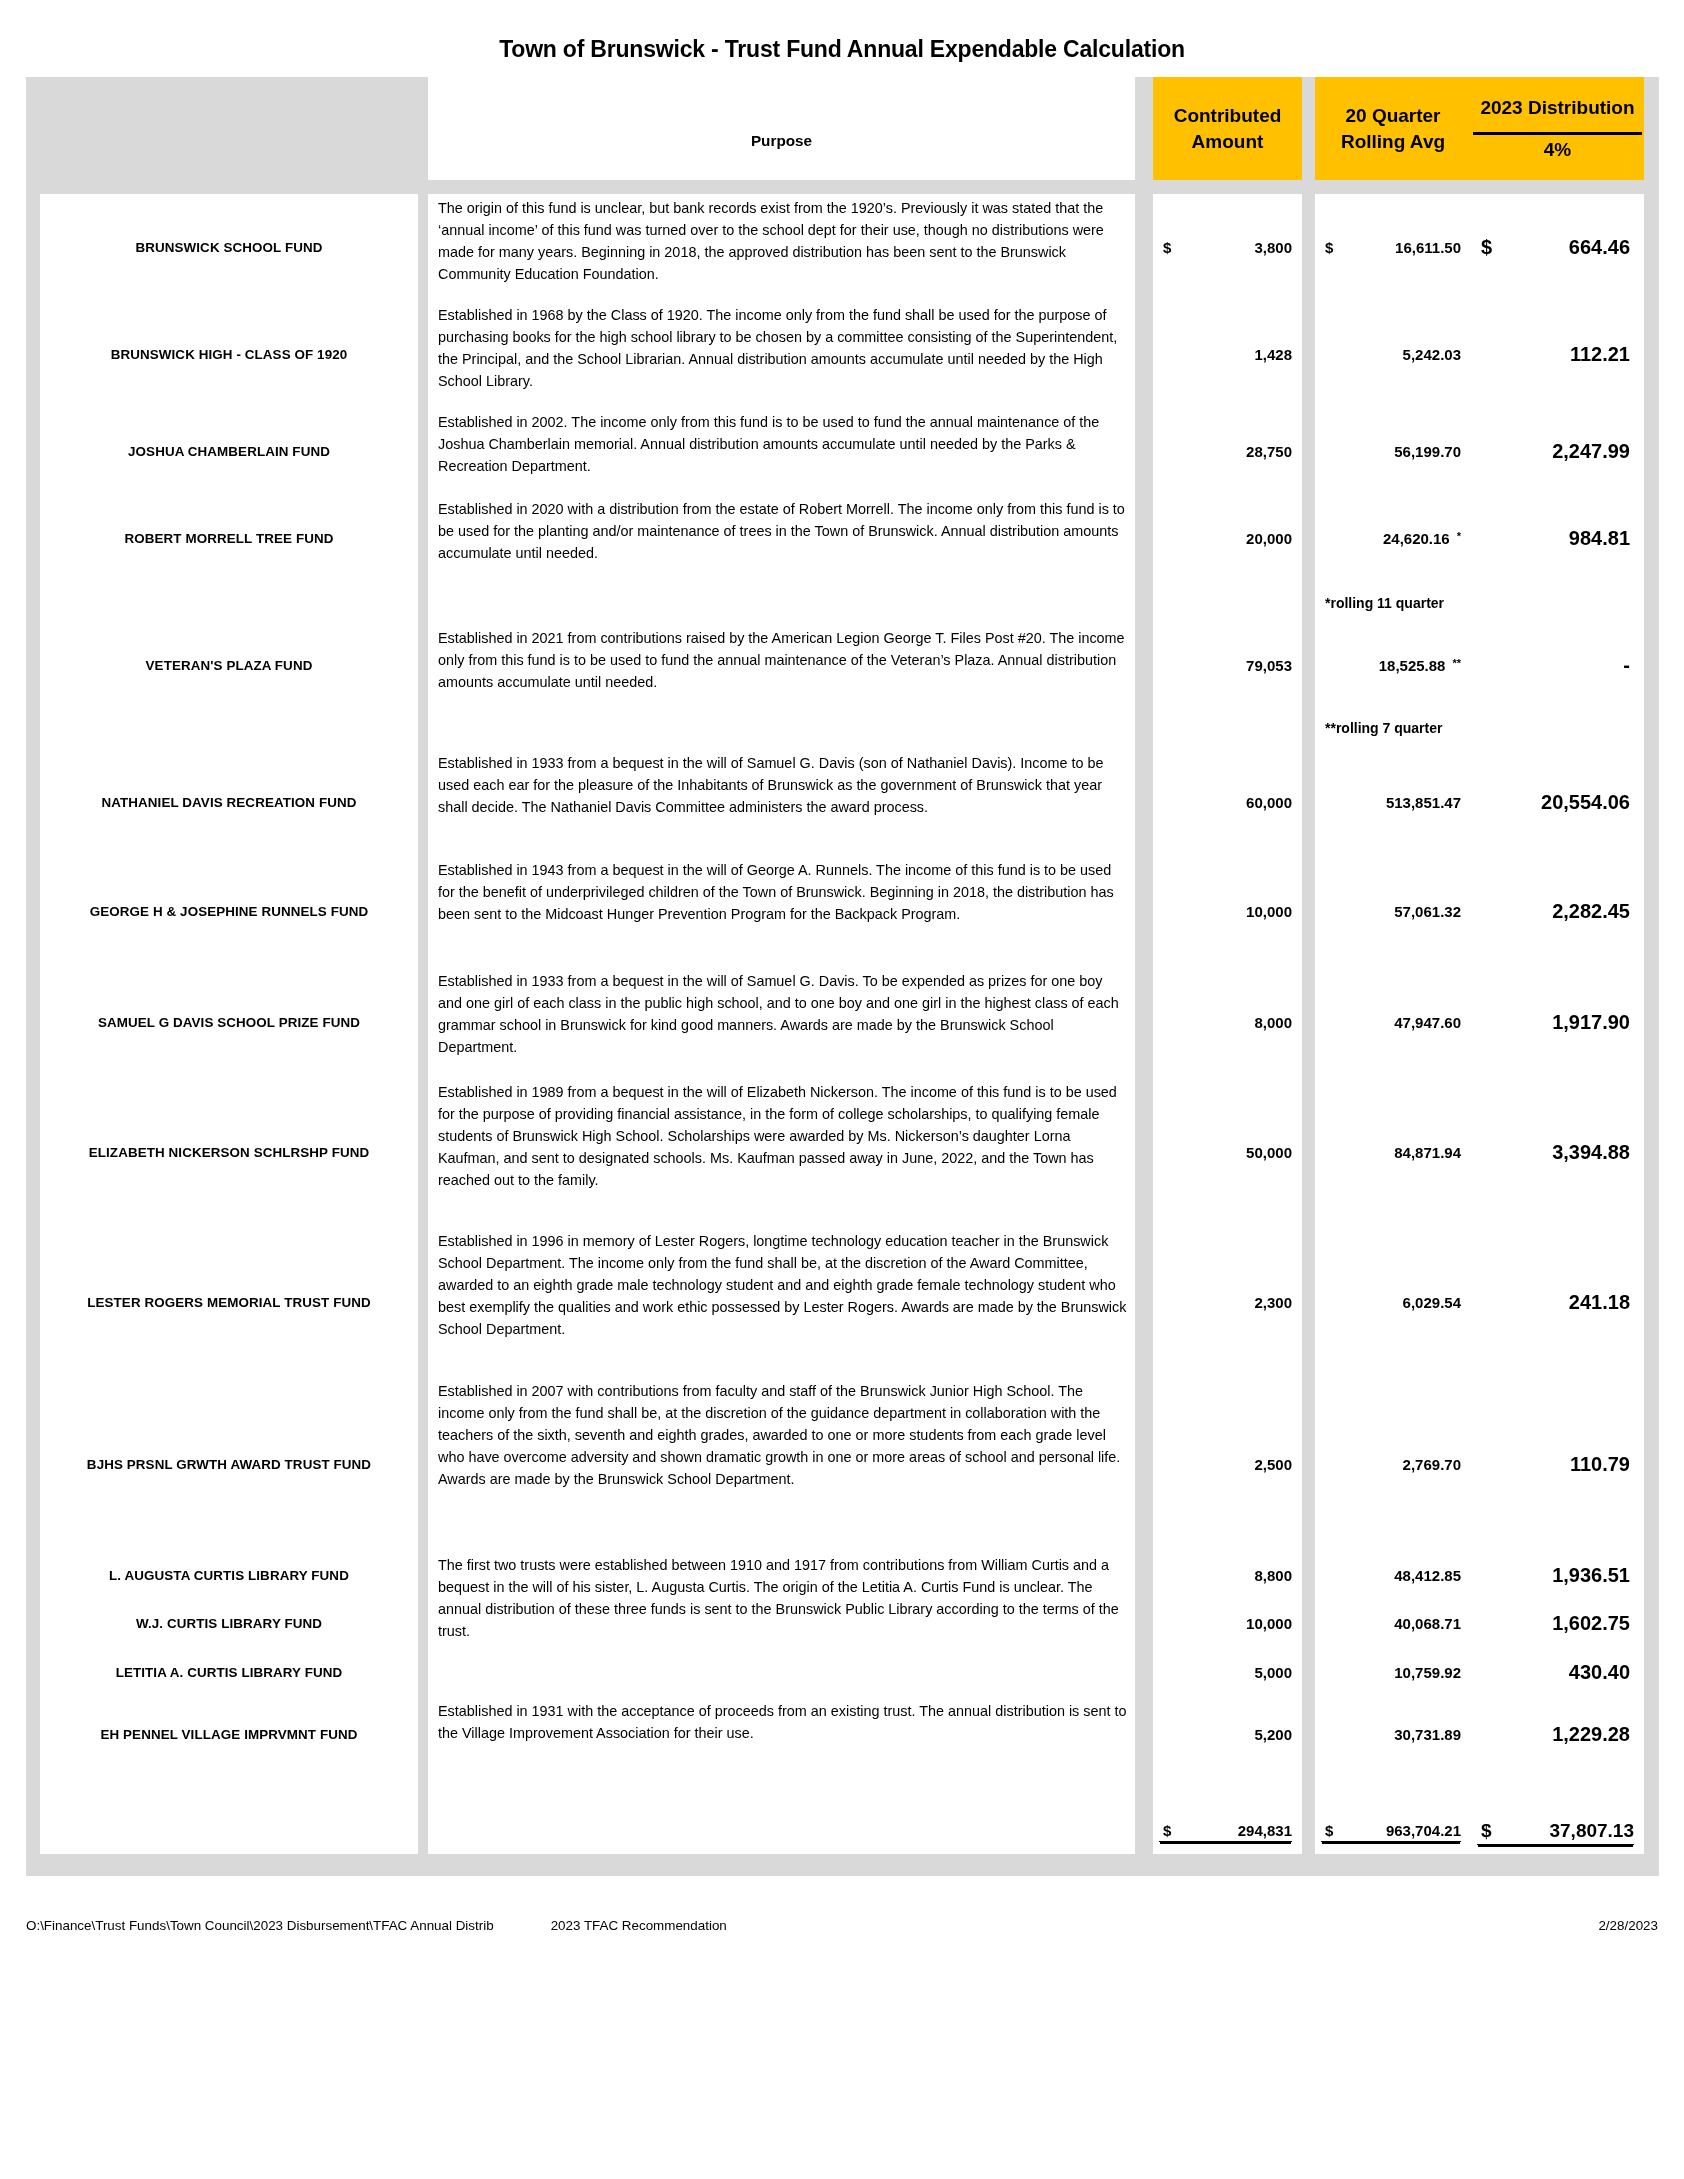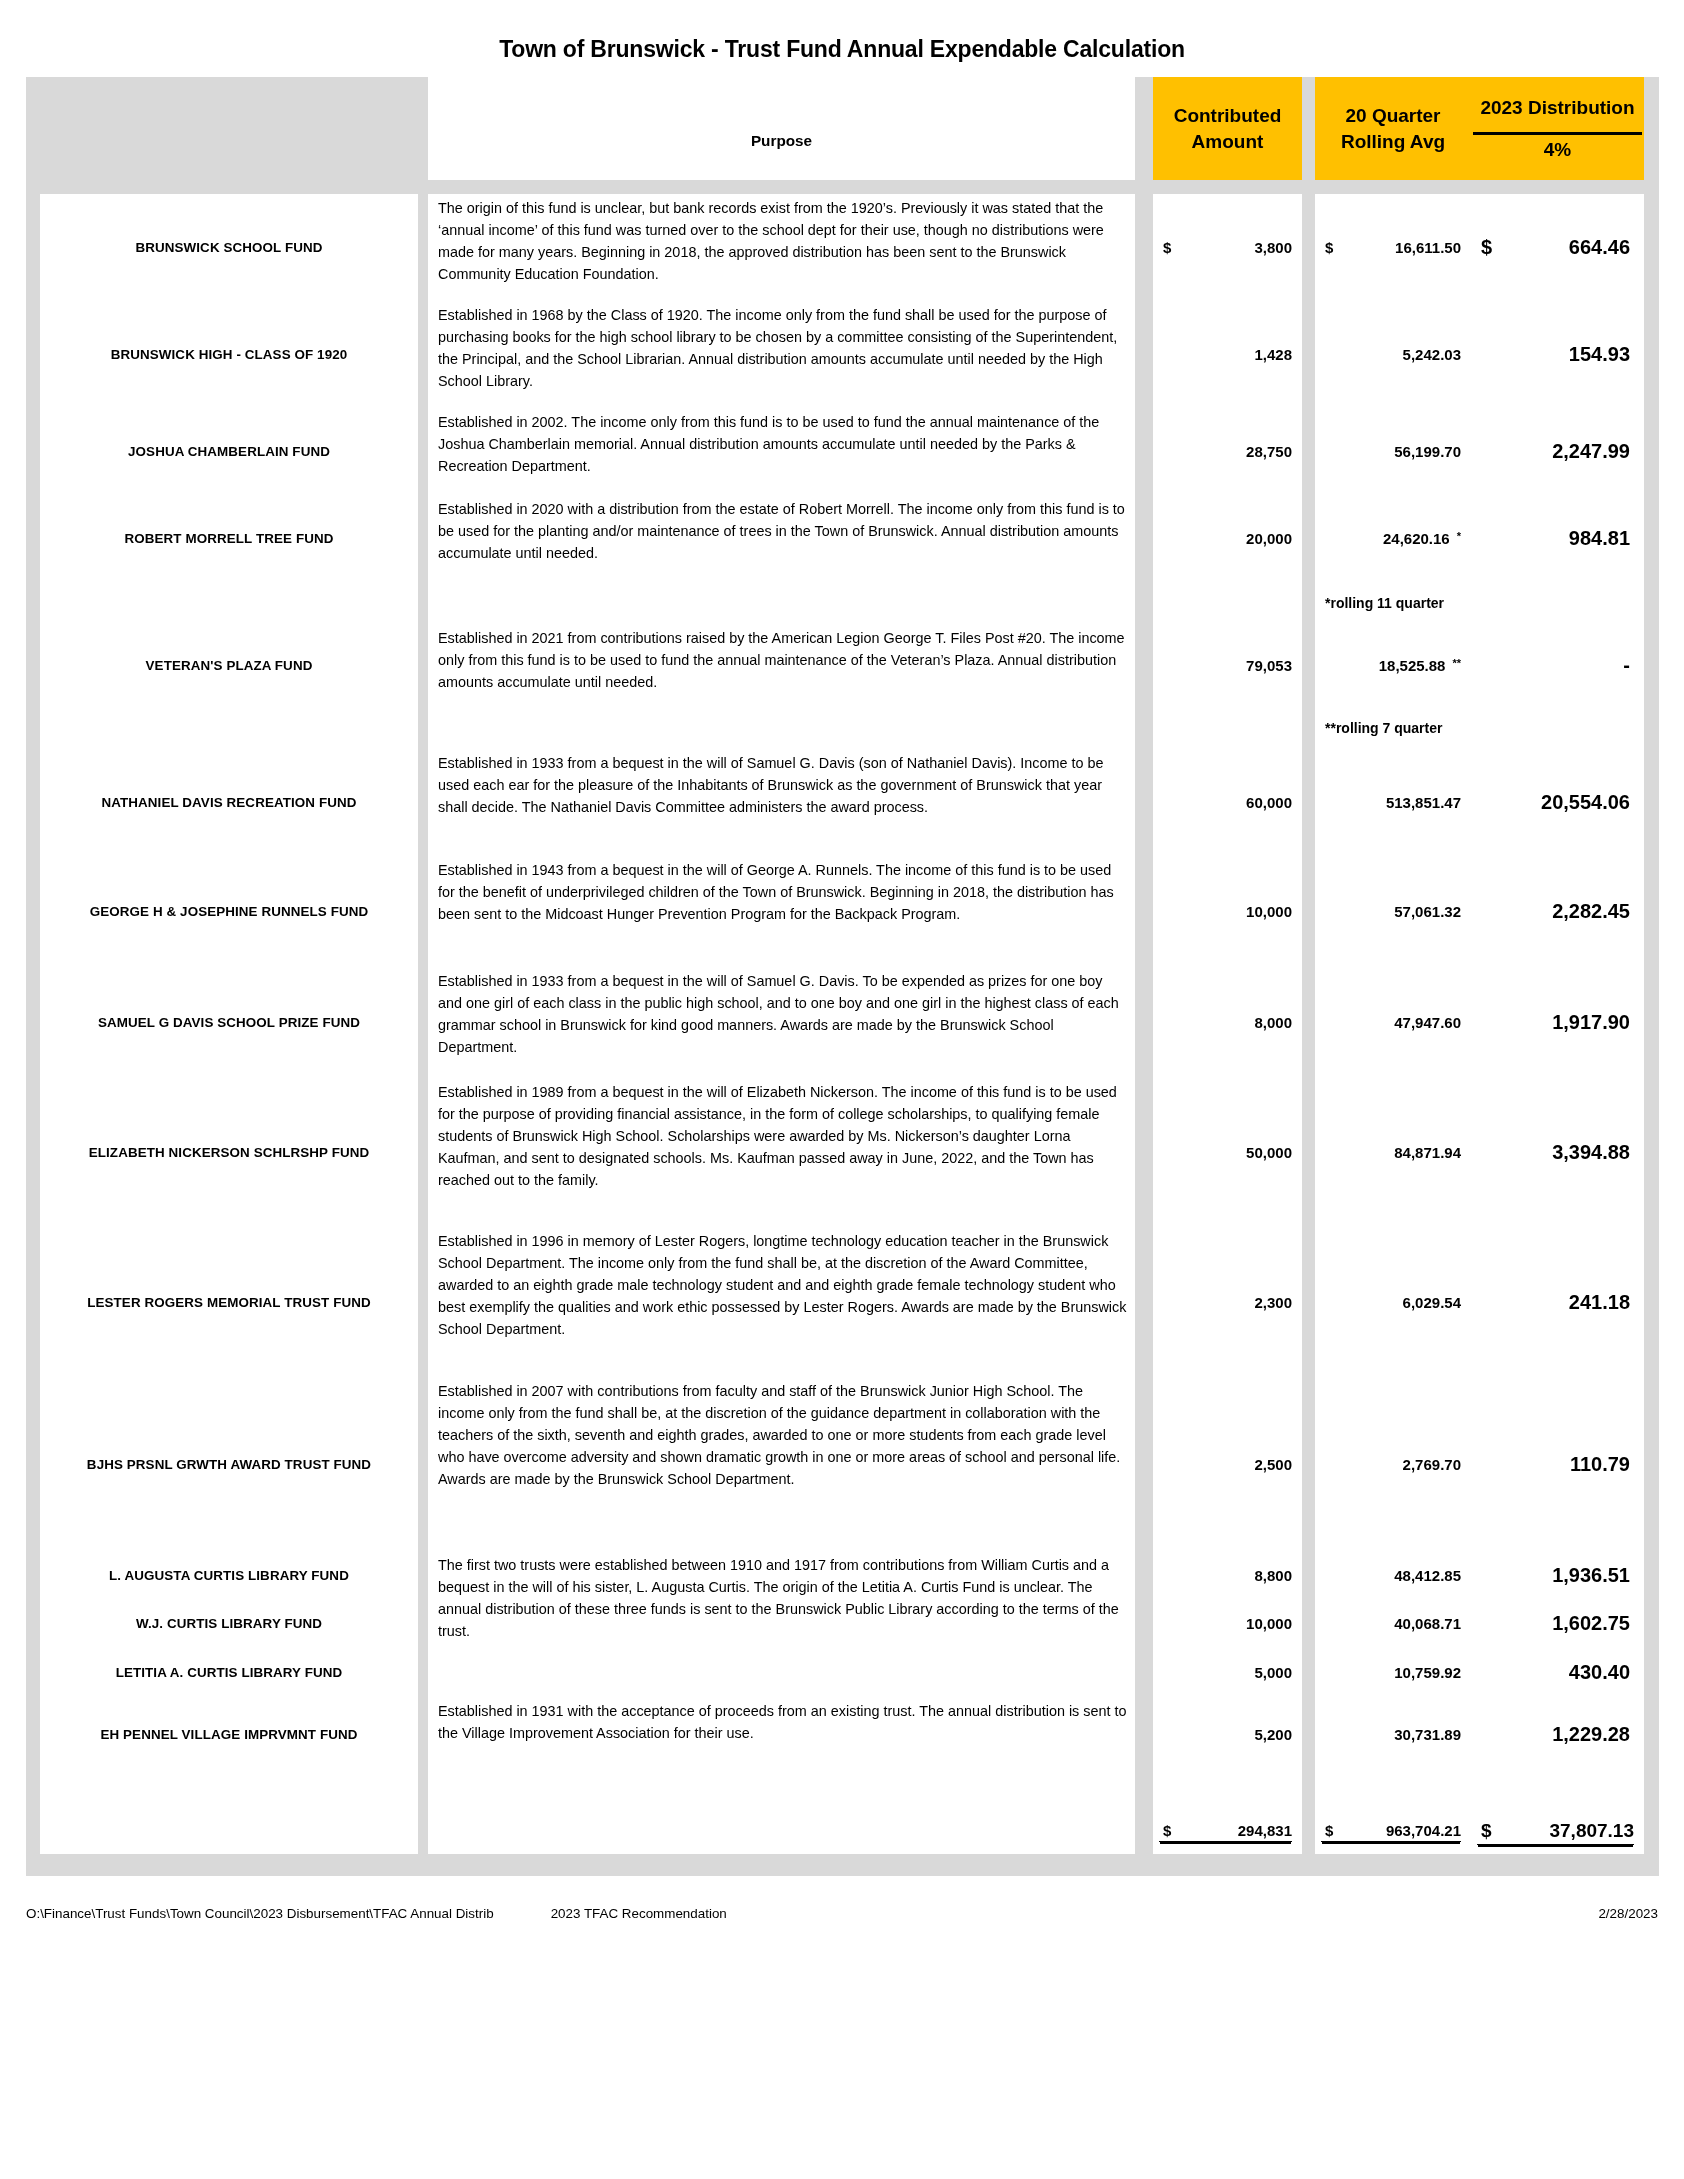--- a/index.html
+++ b/index.html
@@ -179,21 +179,21 @@
   .total-dist { font-size: 19px; }
 
   
   .footer {
     position: relative;
     margin: 30px 26px 0 26px;
     display: flex;
     font-size: 13.4px;
     align-items: baseline;
   }
-  .footer .f-path  { flex: 0 0 auto; }
+  .footer .f-path  { flex: 0 0 auto; margin-top: 12px; }
   .footer .f-mid   { flex: 0 0 auto; margin-left: 57px; }
   .footer .f-date  { margin-left: auto; }
 </style>
 </head>
 <body>
 
 <div class="page-title">Town of Brunswick - Trust Fund Annual Expendable Calculation</div>
 
 <div class="sheet">
   <table class="grid">
@@ -277,21 +277,21 @@
             </div>
       </td>
       <td></td>
       <td class="num-cell">
         <div class="num-inner">
               <span class="num-val">5,242.03</span>
             </div>
       </td>
       <td class="dist-cell">
         <div class="num-inner">
-              <span class="num-val">154.93</span>
+              <span class="num-val">112.21</span>
             </div>
       </td>
       <td></td>
     </tr>
 
     <tr style="height:87px">
       <td></td>
       <td class="fund-cell">JOSHUA CHAMBERLAIN FUND</td>
       <td></td>
       <td class="purpose-cell">Established in 2002.  The income only from this fund is to be used to fund the annual maintenance of the Joshua Chamberlain memorial.  Annual distribution amounts accumulate until needed by the Parks &amp; Recreation Department.</td>

